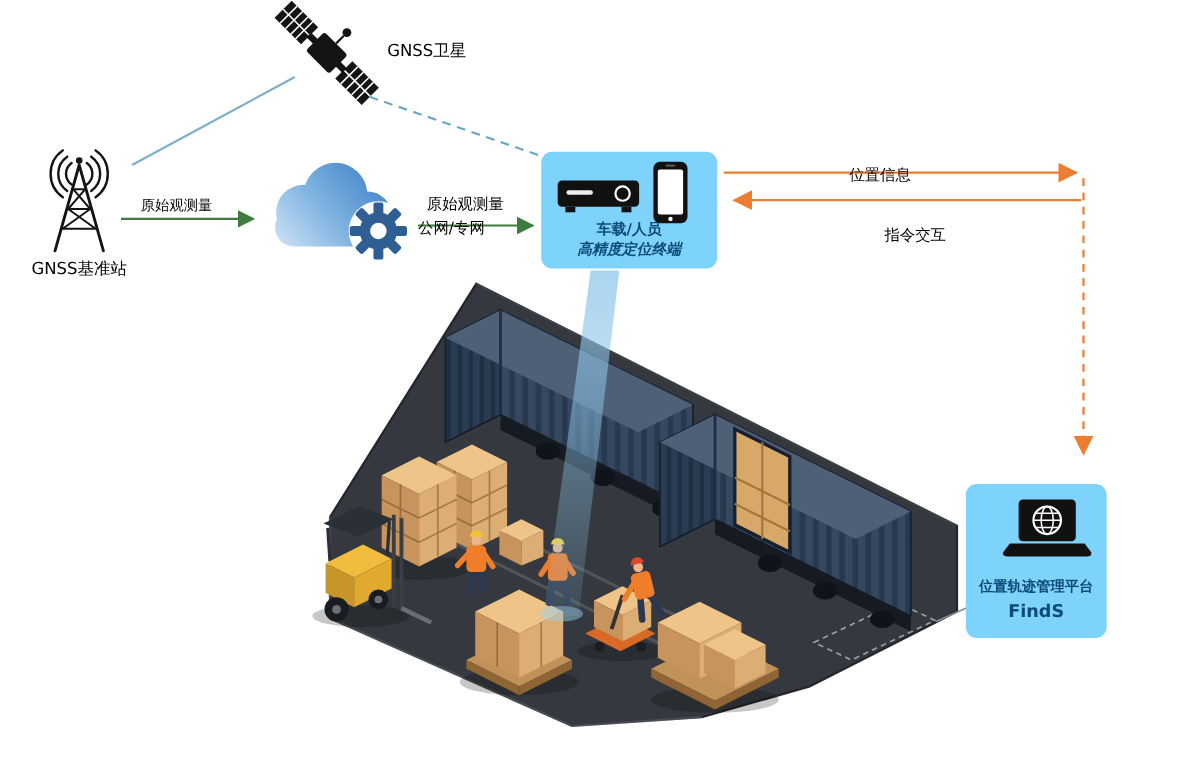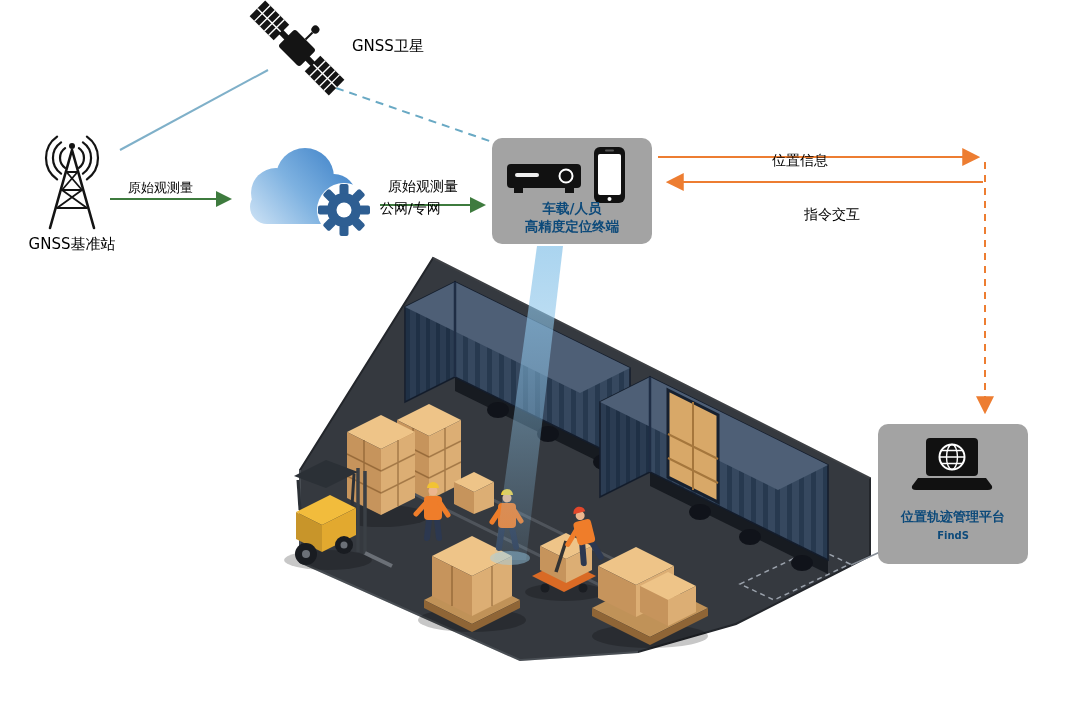--- a/index.html
+++ b/index.html
@@ -6,21 +6,21 @@
   .stage{position:relative;width:1080px;height:701px;background:#ffffff;overflow:hidden;
          font-family:"DejaVu Sans","Liberation Sans",sans-serif;}
   .layer{position:absolute;left:0;top:0;}
   .lbl{position:absolute;color:#000000;white-space:nowrap;line-height:1.15;}
   .c{text-align:center;}
   .fs13{font-size:13px;}
   .fs14{font-size:14px;margin-top:18px;}
   .fs15{font-size:15px;}
   .bold{font-weight:700;}
   .semi{font-weight:400;}
-  .panel{position:absolute;background:#a3a3a3;border-radius:10px;}
+  .panel{position:absolute;background:#7dd3fc;border-radius:10px;}
   .pl{position:absolute;width:100%;text-align:center;font-weight:700;color:#0d4a7a;font-size:13.5px;}
   .pic{position:absolute;}
 </style>
 </head>
 <body>
 
 <div class="stage">
 
   <svg class="layer" width="1080" height="701" viewBox="0 0 1080 701">
     <defs>
@@ -242,35 +242,35 @@
       <rect x="8" y="28" width="9" height="5" fill="#111"></rect>
       <rect x="59" y="28" width="9" height="5" fill="#111"></rect>
     </svg>
     <svg class="pic" style="left:100px;top:8px;" width="36" height="60" viewBox="0 0 36 60">
       <rect x="2" y="1" width="31" height="56" rx="6" fill="#111"></rect>
       <rect x="6" y="8" width="23" height="41" rx="2" fill="#fff"></rect>
       <circle cx="17.5" cy="53" r="2" fill="#fff"></circle>
       <rect x="13" y="3.5" width="9" height="2" rx="1" fill="#555"></rect>
     </svg>
     <div class="pl" style="top:62px;">车载/人员</div>
-    <div class="pl" style="top:80px;">高精度定位终端</div>
+    <div class="pl" style="top:80px;font-style:italic;">高精度定位终端</div>
   </div>
 
-  <div class="panel" style="left:878px;top:424px;width:150px;height:140px;">
+  <div class="panel" style="left:878px;top:440px;width:128px;height:140px;">
     <svg class="pic" style="left:32px;top:12px;" width="84" height="58" viewBox="0 0 84 58">
       <rect x="16" y="2" width="52" height="38" rx="4" fill="#111"></rect>
       <g stroke="#fff" fill="none">
         <circle cx="42" cy="21" r="12.5" stroke-width="2"></circle>
         <ellipse cx="42" cy="21" rx="5.5" ry="12.5" stroke-width="1.4"></ellipse>
         <path d="M30,21 L54,21 M32,14.5 L52,14.5 M32,27.5 L52,27.5" stroke-width="1.4"></path>
       </g>
       <path d="M8,42 L76,42 L82,50 Q83,54 78,54 L6,54 Q1,54 2,50 Z" fill="#111"></path>
     </svg>
     <div class="pl" style="top:84px;font-size:13px;">位置轨迹管理平台</div>
-    <div class="pl" style="top:106px;font-size:10px;">FindS</div>
+    <div class="pl" style="top:106px;font-size:16px;">FindS</div>
   </div>
 
   <div class="lbl fs15" style="left:352px;top:38px;">GNSS卫星</div>
 
   <div class="lbl fs15 semi c" style="left:8px;top:236px;width:128px;">GNSS基准站</div>
 
   <div class="lbl fs13" style="left:128px;top:181px;">原始观测量</div>
 
 
   <div class="lbl fs14" style="left:388px;top:160px;">原始观测量</div>

